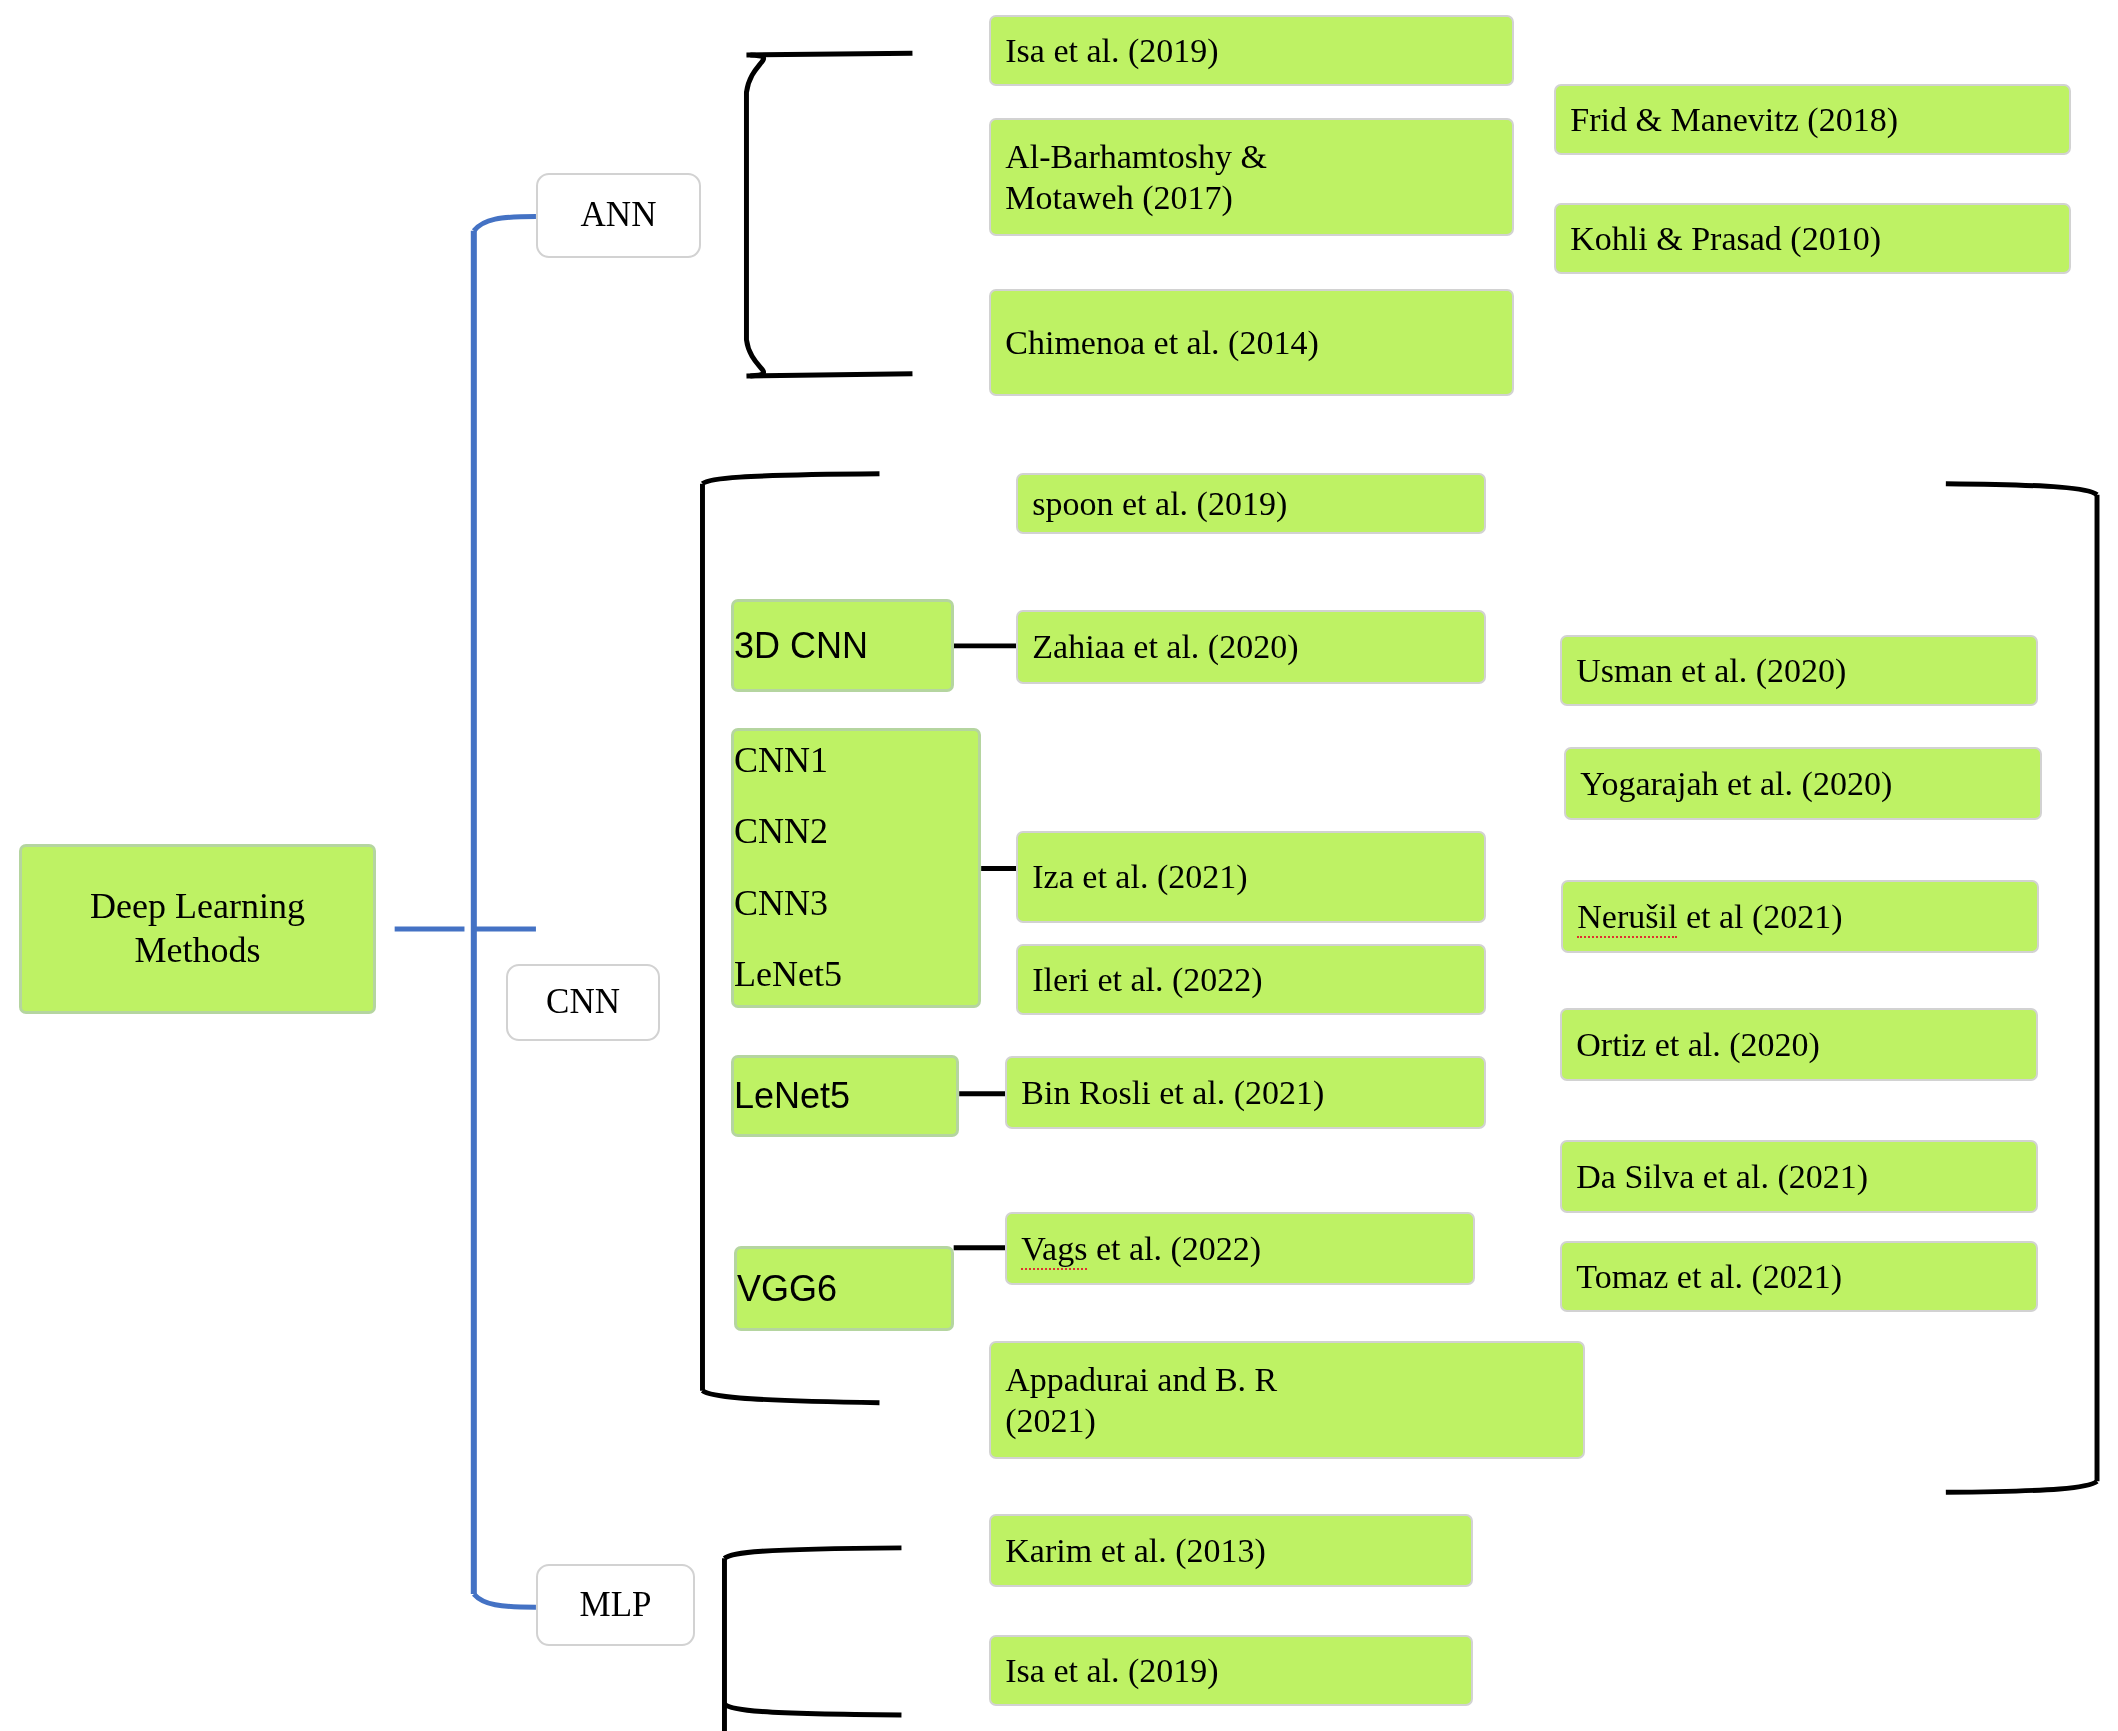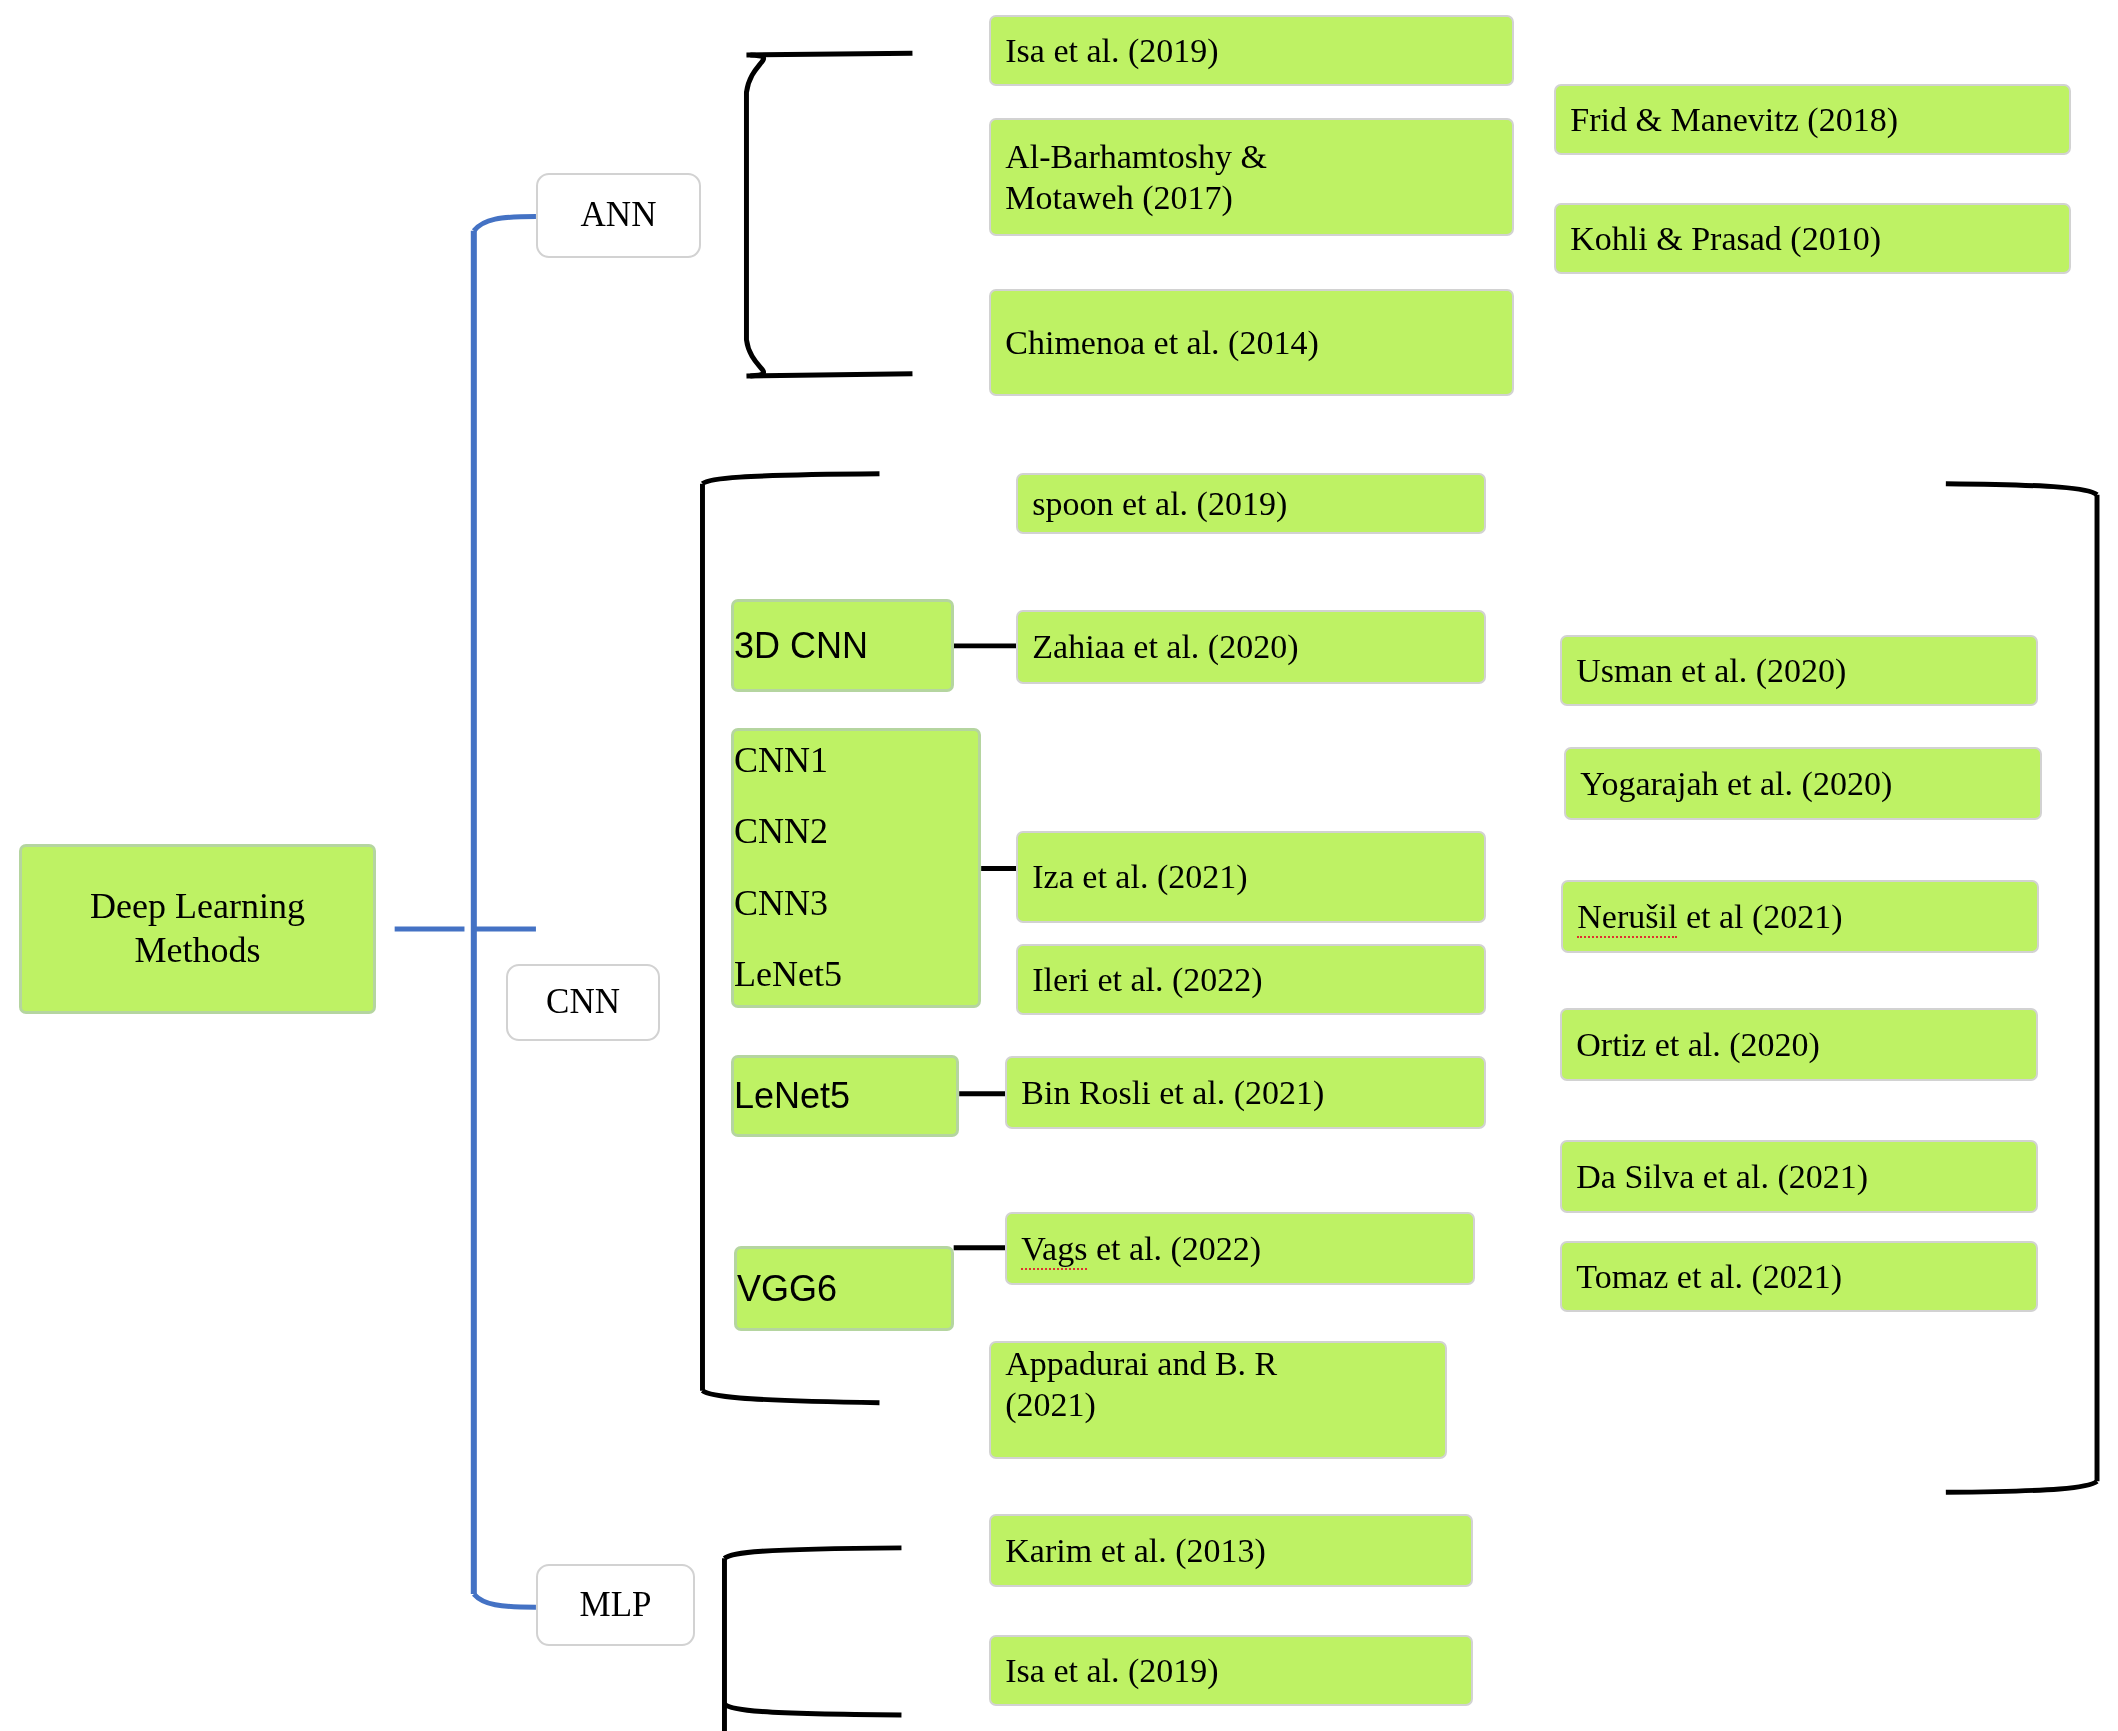--- a/index.html
+++ b/index.html
@@ -170,21 +170,21 @@
   </div>
 
   <div class="box ref" style="left:1005px; top:1056px; width:481px; height:73px;">
     <span class="txt">Bin Rosli et al. (2021)</span>
   </div>
 
   <div class="box ref" style="left:1005px; top:1212px; width:470px; height:73px;">
     <span class="txt"><span class="redwave">Vags</span><span> et al. (2022)</span></span>
   </div>
 
-  <div class="box ref" style="left:989px; top:1341px; width:458px; height:118px; flex-direction:column; align-items:flex-start; ">
+  <div class="box ref" style="left:989px; top:1341px; width:596px; height:118px; flex-direction:column; align-items:flex-start; justify-content:center;">
     <span class="txt">Appadurai and B. R</span>
     <span class="txt">(2021)</span>
   </div>
 
   <div class="box ref" style="left:989px; top:1514px; width:484px; height:73px;">
     <span class="txt">Karim et al. (2013)</span>
   </div>
 
   <div class="box ref" style="left:989px; top:1635px; width:484px; height:71px;">
     <span class="txt">Isa et al. (2019)</span>

